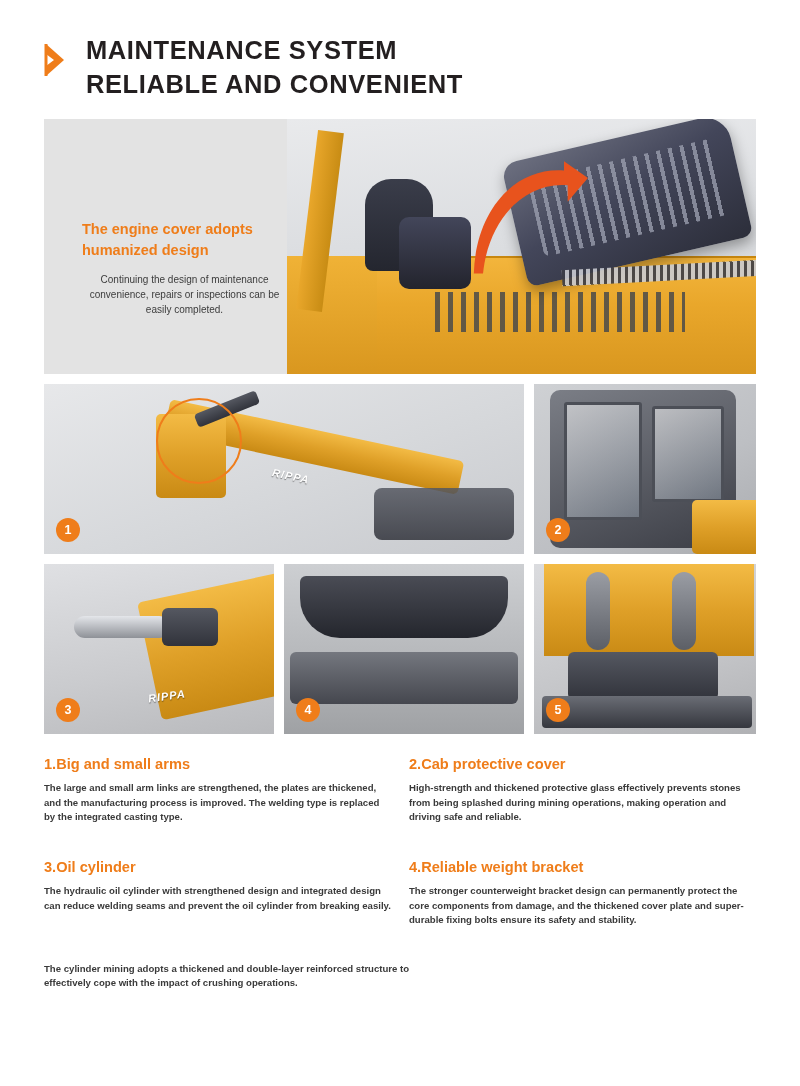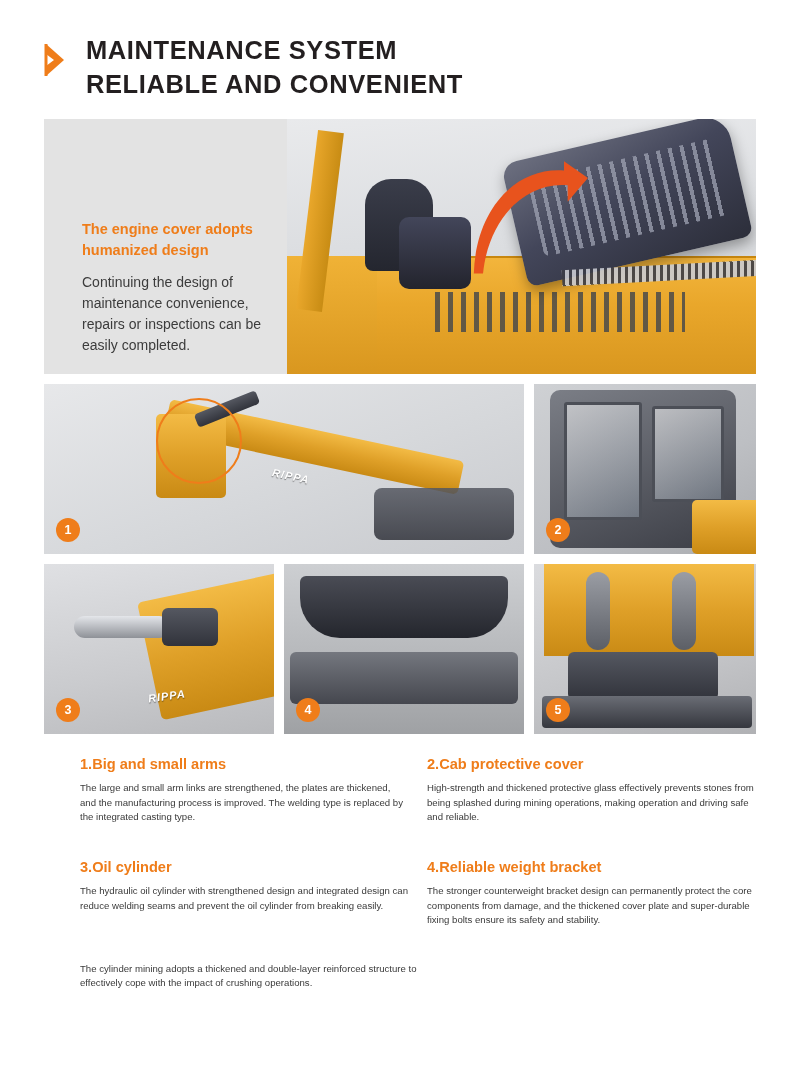--- a/index.html
+++ b/index.html
@@ -113,22 +113,23 @@
   }
   .hero-heading {
     color: #ef7d1a;
     font-size: 14.5px;
     font-weight: bold;
     line-height: 1.42;
     margin-bottom: 12px;
   }
   .hero-body {
     color: #3c3c3c;
-    font-size: 14px;
+    font-size: 10px;
     line-height: 1.5;
+    text-align: center;
   }
 
   
   .grid {
     margin: 6px 44px 0 44px;
   }
   .row {
     display: flex;
     gap: 10px;
     margin-top: 10px;
@@ -202,34 +203,34 @@
   }
 
   
   .texts {
     margin: 22px 44px 0 44px;
   }
   .trow {
     display: flex;
     gap: 18px;
     margin-bottom: 34px;
-    margin-left: 36px;
   }
   .tcol { flex: 1 1 0; }
   .tcol.full { flex: 0 0 370px; }
   .t-title {
     color: #ef7d1a;
     font-size: 14.6px;
     font-weight: bold;
     margin-bottom: 9px;
   }
   .t-body {
     color: #3a3a3a;
     font-size: 9.6px;
     line-height: 1.52;
+    font-weight: bold;
   }
   .footer-bar {
     position: absolute;
     left: 0; right: 0; bottom: 0;
     height: 3px;
     background: #ffffff;
   }
 </style>
 </head>
 <body>

